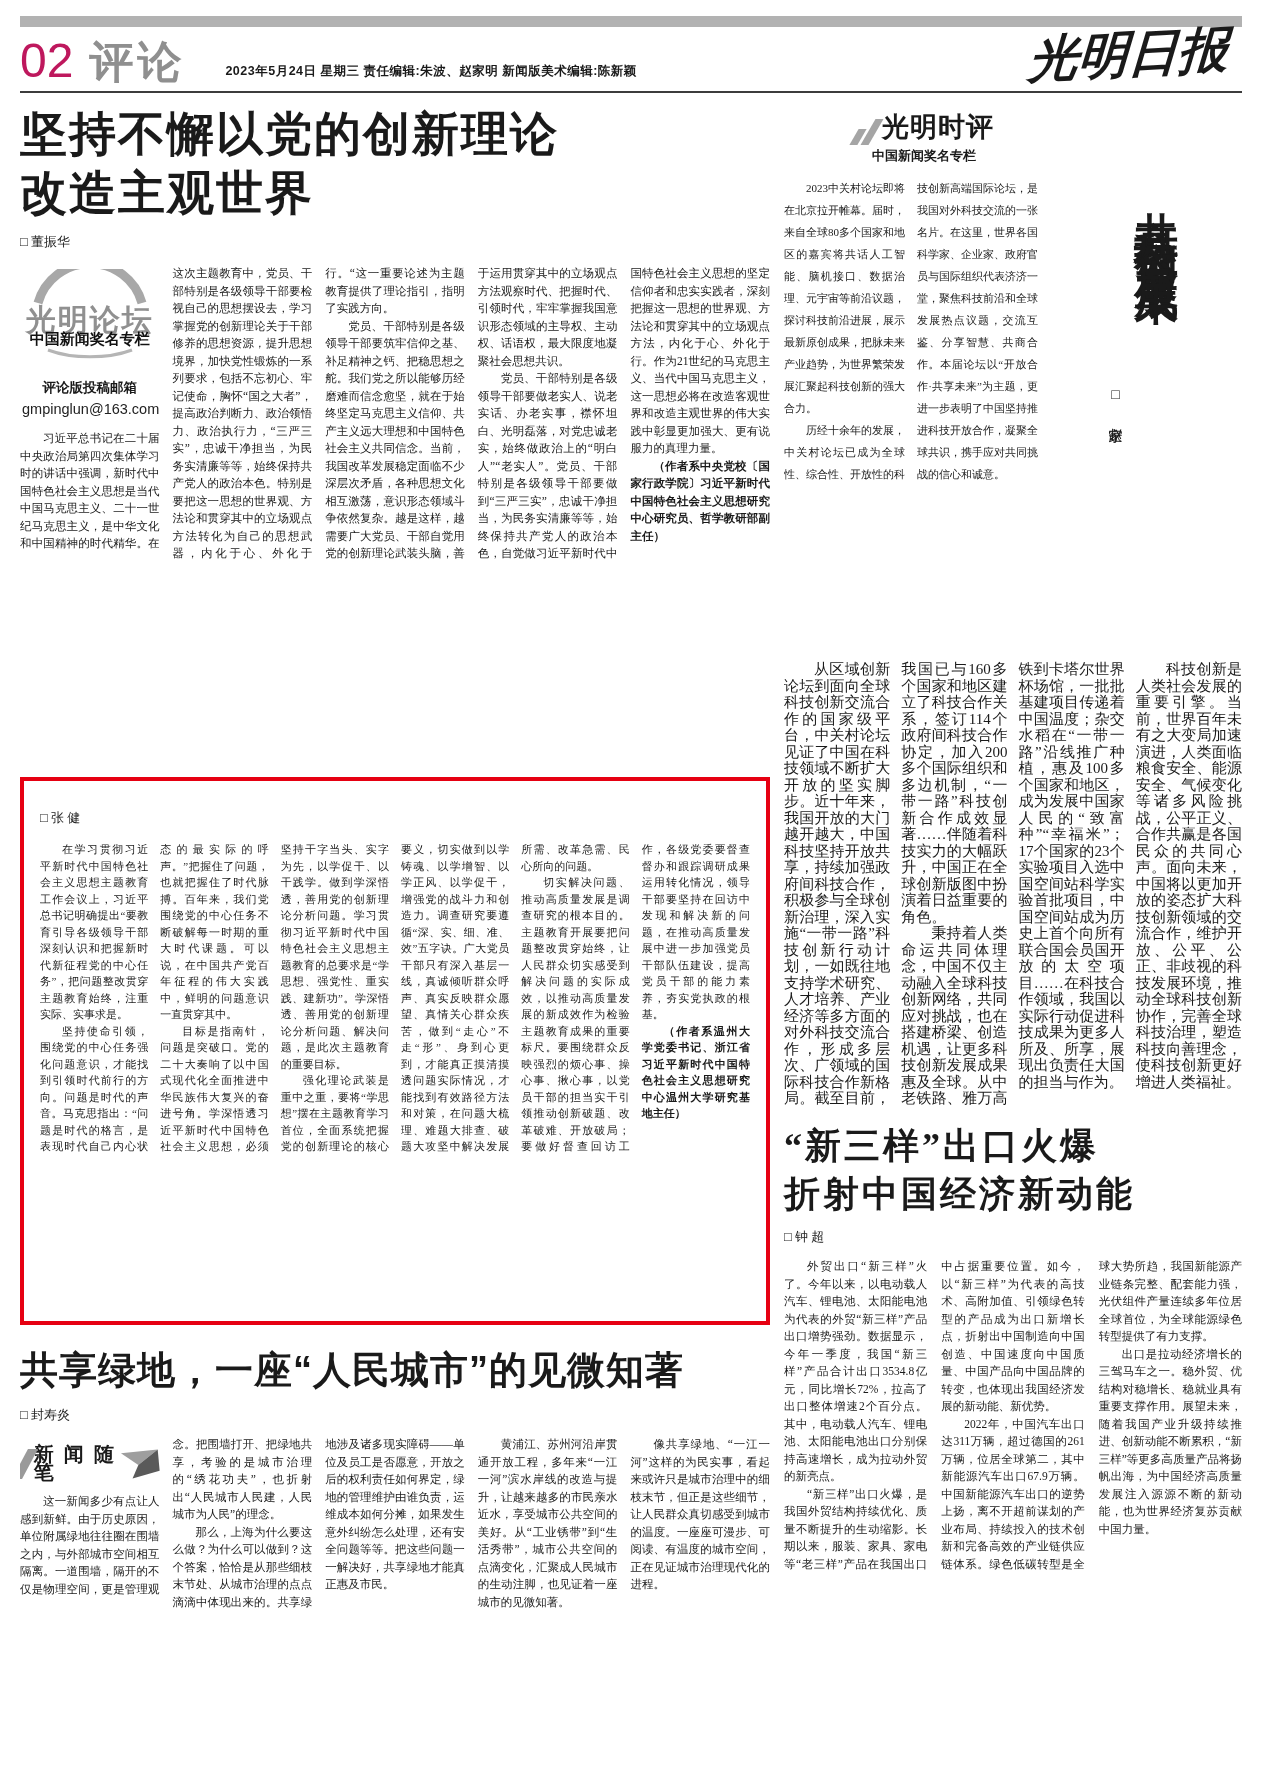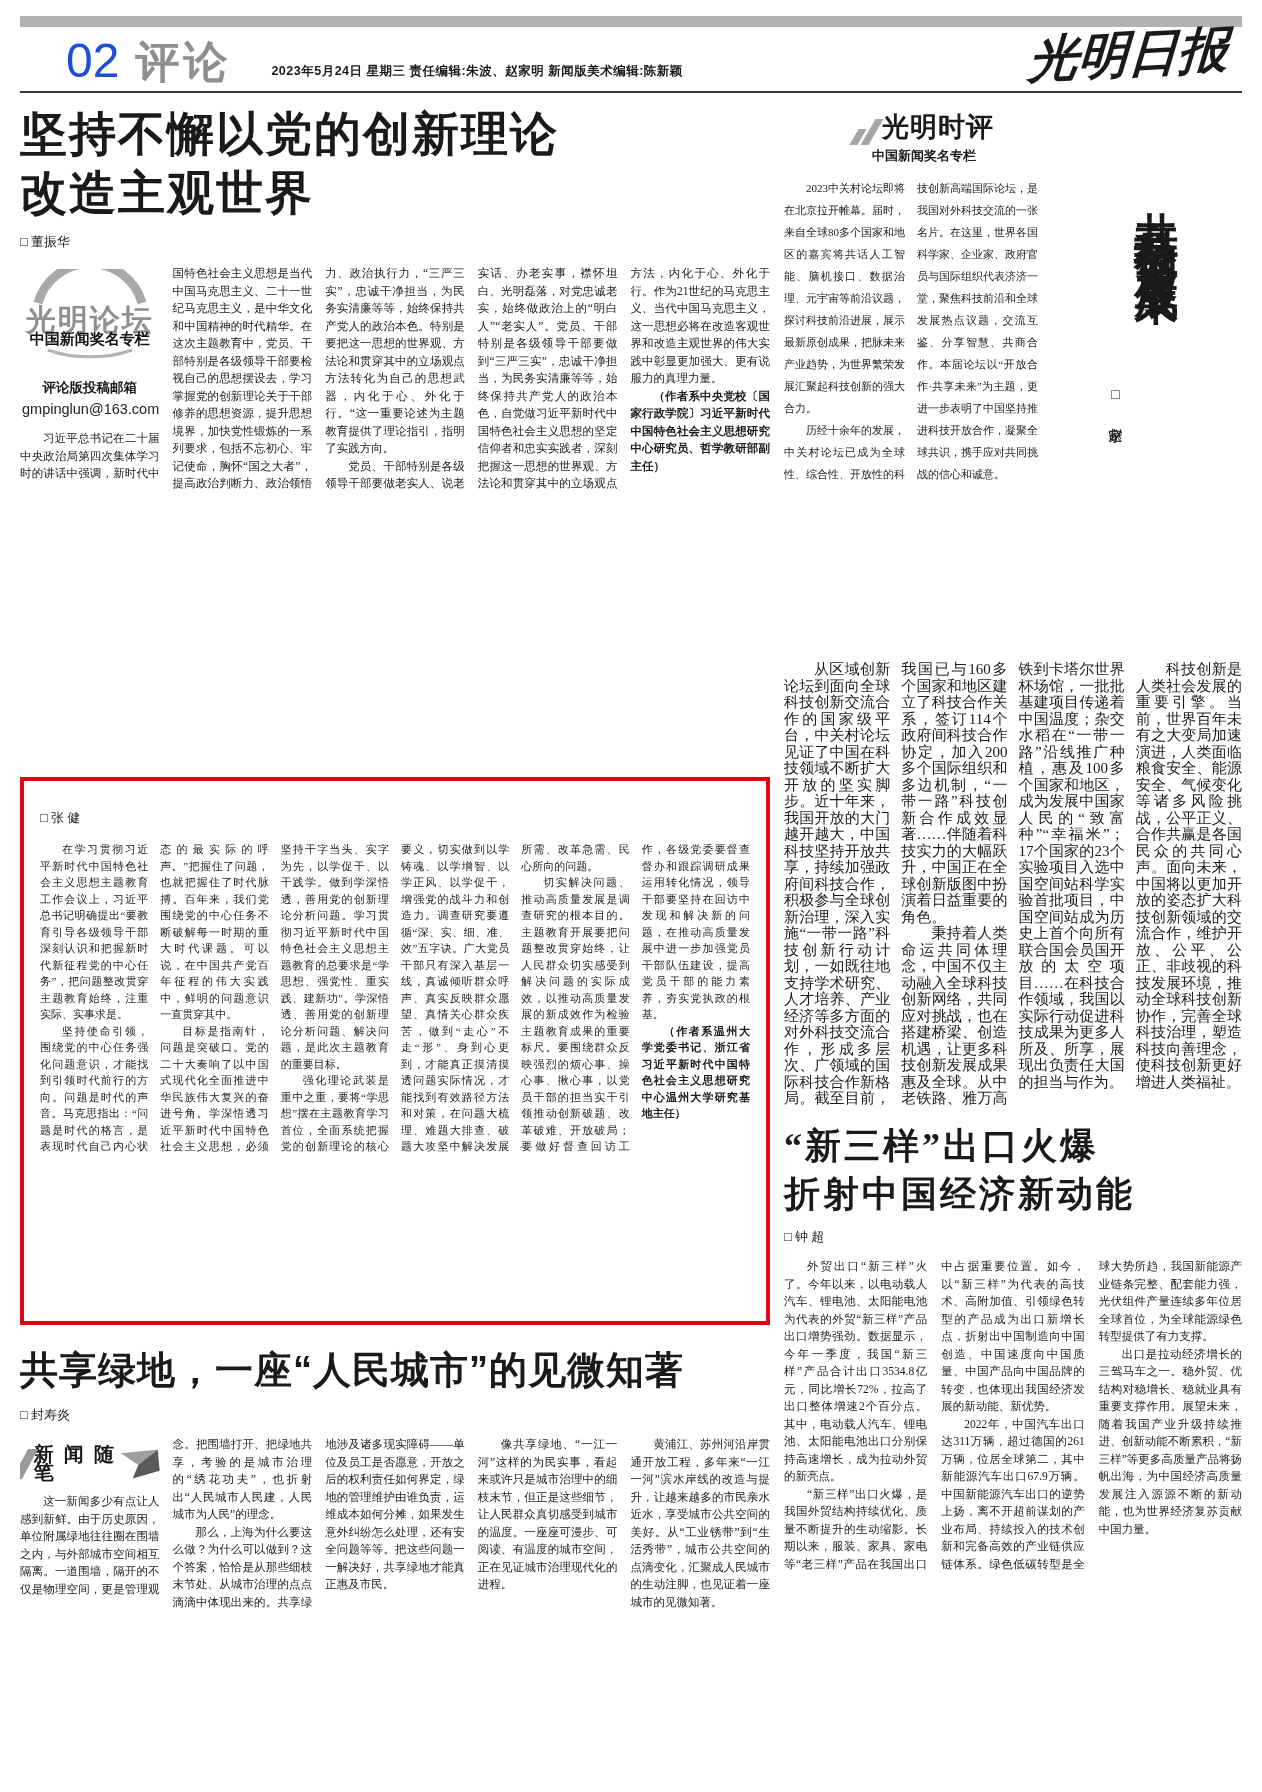--- a/index.html
+++ b/index.html
@@ -6,21 +6,21 @@
   html,body { background:#e9e9e9; }
   .page {
     position:relative; width:1262px; height:1792px; margin:0 auto;
     background:#ffffff; overflow:hidden;
     font-family:"Liberation Serif","DejaVu Serif",serif; color:#1a1a1a;
   }
   
   .header { padding:16px 20px 0 20px; }
   .topbar { height:11px; background:#b2b2b2; }
   .header-row { display:flex; align-items:flex-end; margin-top:2px; }
-  .page-no { font-family:"Liberation Sans","DejaVu Sans",sans-serif; font-size:48px; font-weight:400; color:#1d4ed8; line-height:1;margin-left:46px; }
+  .page-no { font-family:"Liberation Sans","DejaVu Sans",sans-serif; font-size:48px; font-weight:400; color:#be185d; line-height:1; }
   .section-name { font-size:44px; font-weight:bold; color:#8f8f8f; letter-spacing:4px; line-height:1; margin-left:16px; }
   .dateline { font-size:12.5px; font-weight:bold; margin-left:40px; padding-bottom:5px; letter-spacing:.5px; font-family:"Liberation Sans","DejaVu Sans",sans-serif; }
   .masthead { margin-left:auto; font-size:50px; font-weight:bold; font-style:italic; line-height:1;
               transform:rotate(-3deg) skewX(-6deg); transform-origin:center; padding:0 14px 6px 0; }
   .header-line { border-bottom:2px solid #3c3c3c; margin-top:6px; }
   
   .main { display:flex; gap:14px; padding:12px 20px 0 20px; }
   .col-left { width:750px; flex:none; }
   .col-right { flex:1; min-width:0; }
   
@@ -103,20 +103,21 @@
             <div class="forum-title">光明论坛</div>
             <div class="forum-sub">中国新闻奖名专栏</div>
             <svg width="92" height="16" viewBox="0 0 92 16">
               <path d="M4 2 A66 30 0 0 0 88 2" stroke="#b5b5b5" stroke-width="3" fill="none"></path>
             </svg>
             <div class="forum-mail-label">评论版投稿邮箱</div>
             <div class="forum-mail">gmpinglun@163.com</div>
           </div>
           <div>
               <p class="para">习近平总书记在二十届中央政治局第四次集体学习时的讲话中强调，新时代中国特色社会主义思想是当代中国马克思主义、二十一世纪马克思主义，是中华文化和中国精神的时代精华。在这次主题教育中，党员、干部特别是各级领导干部要检视自己的思想摆设去，学习掌握党的创新理论关于干部修养的思想资源，提升思想境界，加快党性锻炼的一系列要求，包括不忘初心、牢记使命，胸怀“国之大者”，提高政治判断力、政治领悟力、政治执行力，“三严三实”，忠诚干净担当，为民务实清廉等等，始终保持共产党人的政治本色。特别是要把这一思想的世界观、方法论和贯穿其中的立场观点方法转化为自己的思想武器，内化于心、外化于行。“这一重要论述为主题教育提供了理论指引，指明了实践方向。</p>
+              <p class="para">党员、干部特别是各级领导干部要筑牢信仰之基、补足精神之钙、把稳思想之舵。我们党之所以能够历经磨难而信念愈坚，就在于始终坚定马克思主义信仰、共产主义远大理想和中国特色社会主义共同信念。当前，我国改革发展稳定面临不少深层次矛盾，各种思想文化相互激荡，意识形态领域斗争依然复杂。越是这样，越需要广大党员、干部自觉用党的创新理论武装头脑，善于运用贯穿其中的立场观点方法观察时代、把握时代、引领时代，牢牢掌握我国意识形态领域的主导权、主动权、话语权，最大限度地凝聚社会思想共识。</p>
               <p class="para">党员、干部特别是各级领导干部要做老实人、说老实话、办老实事，襟怀坦白、光明磊落，对党忠诚老实，始终做政治上的“明白人”“老实人”。党员、干部特别是各级领导干部要做到“三严三实”，忠诚干净担当，为民务实清廉等等，始终保持共产党人的政治本色，自觉做习近平新时代中国特色社会主义思想的坚定信仰者和忠实实践者，深刻把握这一思想的世界观、方法论和贯穿其中的立场观点方法，内化于心、外化于行。作为21世纪的马克思主义、当代中国马克思主义，这一思想必将在改造客观世界和改造主观世界的伟大实践中彰显更加强大、更有说服力的真理力量。</p>
             </div>
           <p class="attribution">（作者系中央党校〔国家行政学院〕习近平新时代中国特色社会主义思想研究中心研究员、哲学教研部副主任）</p>
         </div>
       </div>
 
       <div class="redbox">
         <div class="byline">□ 张 健</div>
         <div class="a2-body">
           <div>
@@ -138,22 +139,22 @@
             <div class="essay-slash"></div>
             <div class="essay-title">新闻随笔</div>
             <svg width="42" height="30" viewBox="0 0 42 30">
               <polygon points="2,4 40,0 20,16" fill="#9e9e9e"></polygon>
               <polygon points="20,16 40,0 42,22 14,30" fill="#5a5a5a"></polygon>
             </svg>
           </div>
           <div>
               <p class="para">这一新闻多少有点让人感到新鲜。由于历史原因，单位附属绿地往往圈在围墙之内，与外部城市空间相互隔离。一道围墙，隔开的不仅是物理空间，更是管理观念。把围墙打开、把绿地共享，考验的是城市治理的“绣花功夫”，也折射出“人民城市人民建，人民城市为人民”的理念。</p>
               <p class="para">那么，上海为什么要这么做？为什么可以做到？这个答案，恰恰是从那些细枝末节处、从城市治理的点点滴滴中体现出来的。共享绿地涉及诸多现实障碍——单位及员工是否愿意，开放之后的权利责任如何界定，绿地的管理维护由谁负责，运维成本如何分摊，如果发生意外纠纷怎么处理，还有安全问题等等。把这些问题一一解决好，共享绿地才能真正惠及市民。</p>
+              <p class="para">黄浦江、苏州河沿岸贯通开放工程，多年来“一江一河”滨水岸线的改造与提升，让越来越多的市民亲水近水，享受城市公共空间的美好。从“工业锈带”到“生活秀带”，城市公共空间的点滴变化，汇聚成人民城市的生动注脚，也见证着一座城市的见微知著。</p>
               <p class="para">像共享绿地、“一江一河”这样的为民实事，看起来或许只是城市治理中的细枝末节，但正是这些细节，让人民群众真切感受到城市的温度。一座座可漫步、可阅读、有温度的城市空间，正在见证城市治理现代化的进程。</p>
-              <p class="para">黄浦江、苏州河沿岸贯通开放工程，多年来“一江一河”滨水岸线的改造与提升，让越来越多的市民亲水近水，享受城市公共空间的美好。从“工业锈带”到“生活秀带”，城市公共空间的点滴变化，汇聚成人民城市的生动注脚，也见证着一座城市的见微知著。</p>
             </div>
         </div>
       </div>
 
     </div>
 
     <div class="col-right">
 
       <div class="comment-badge">
         <div class="comment-head">

